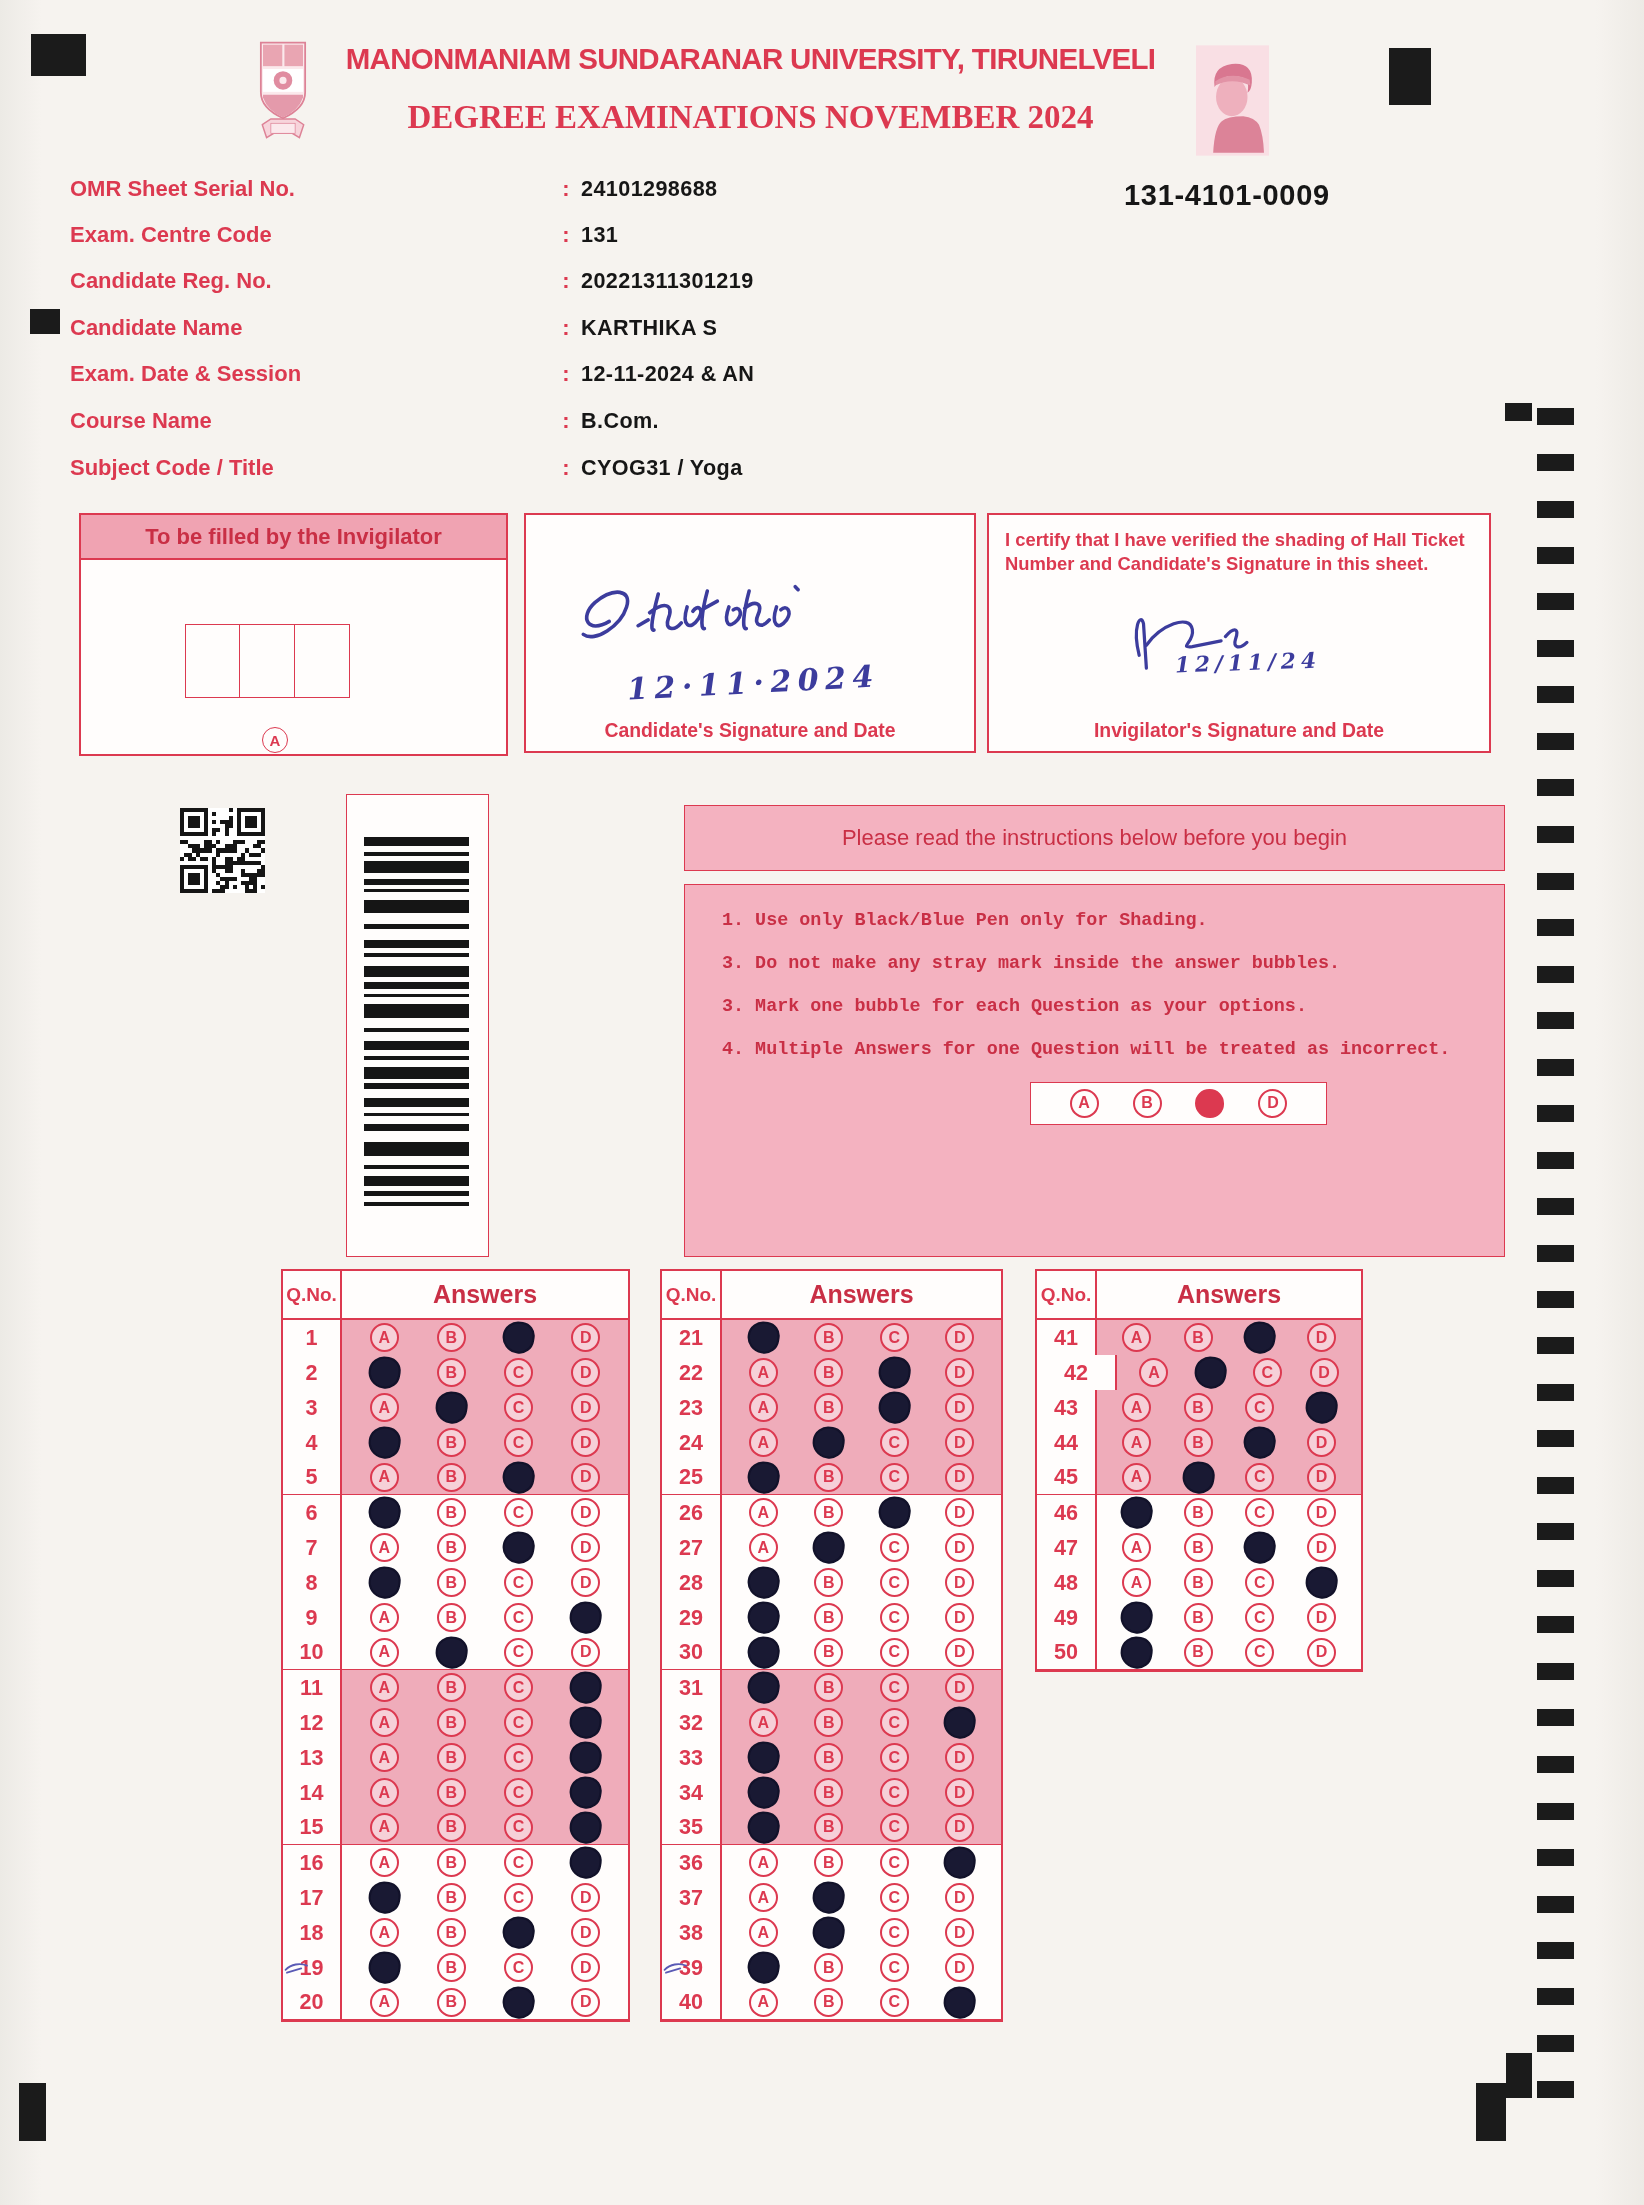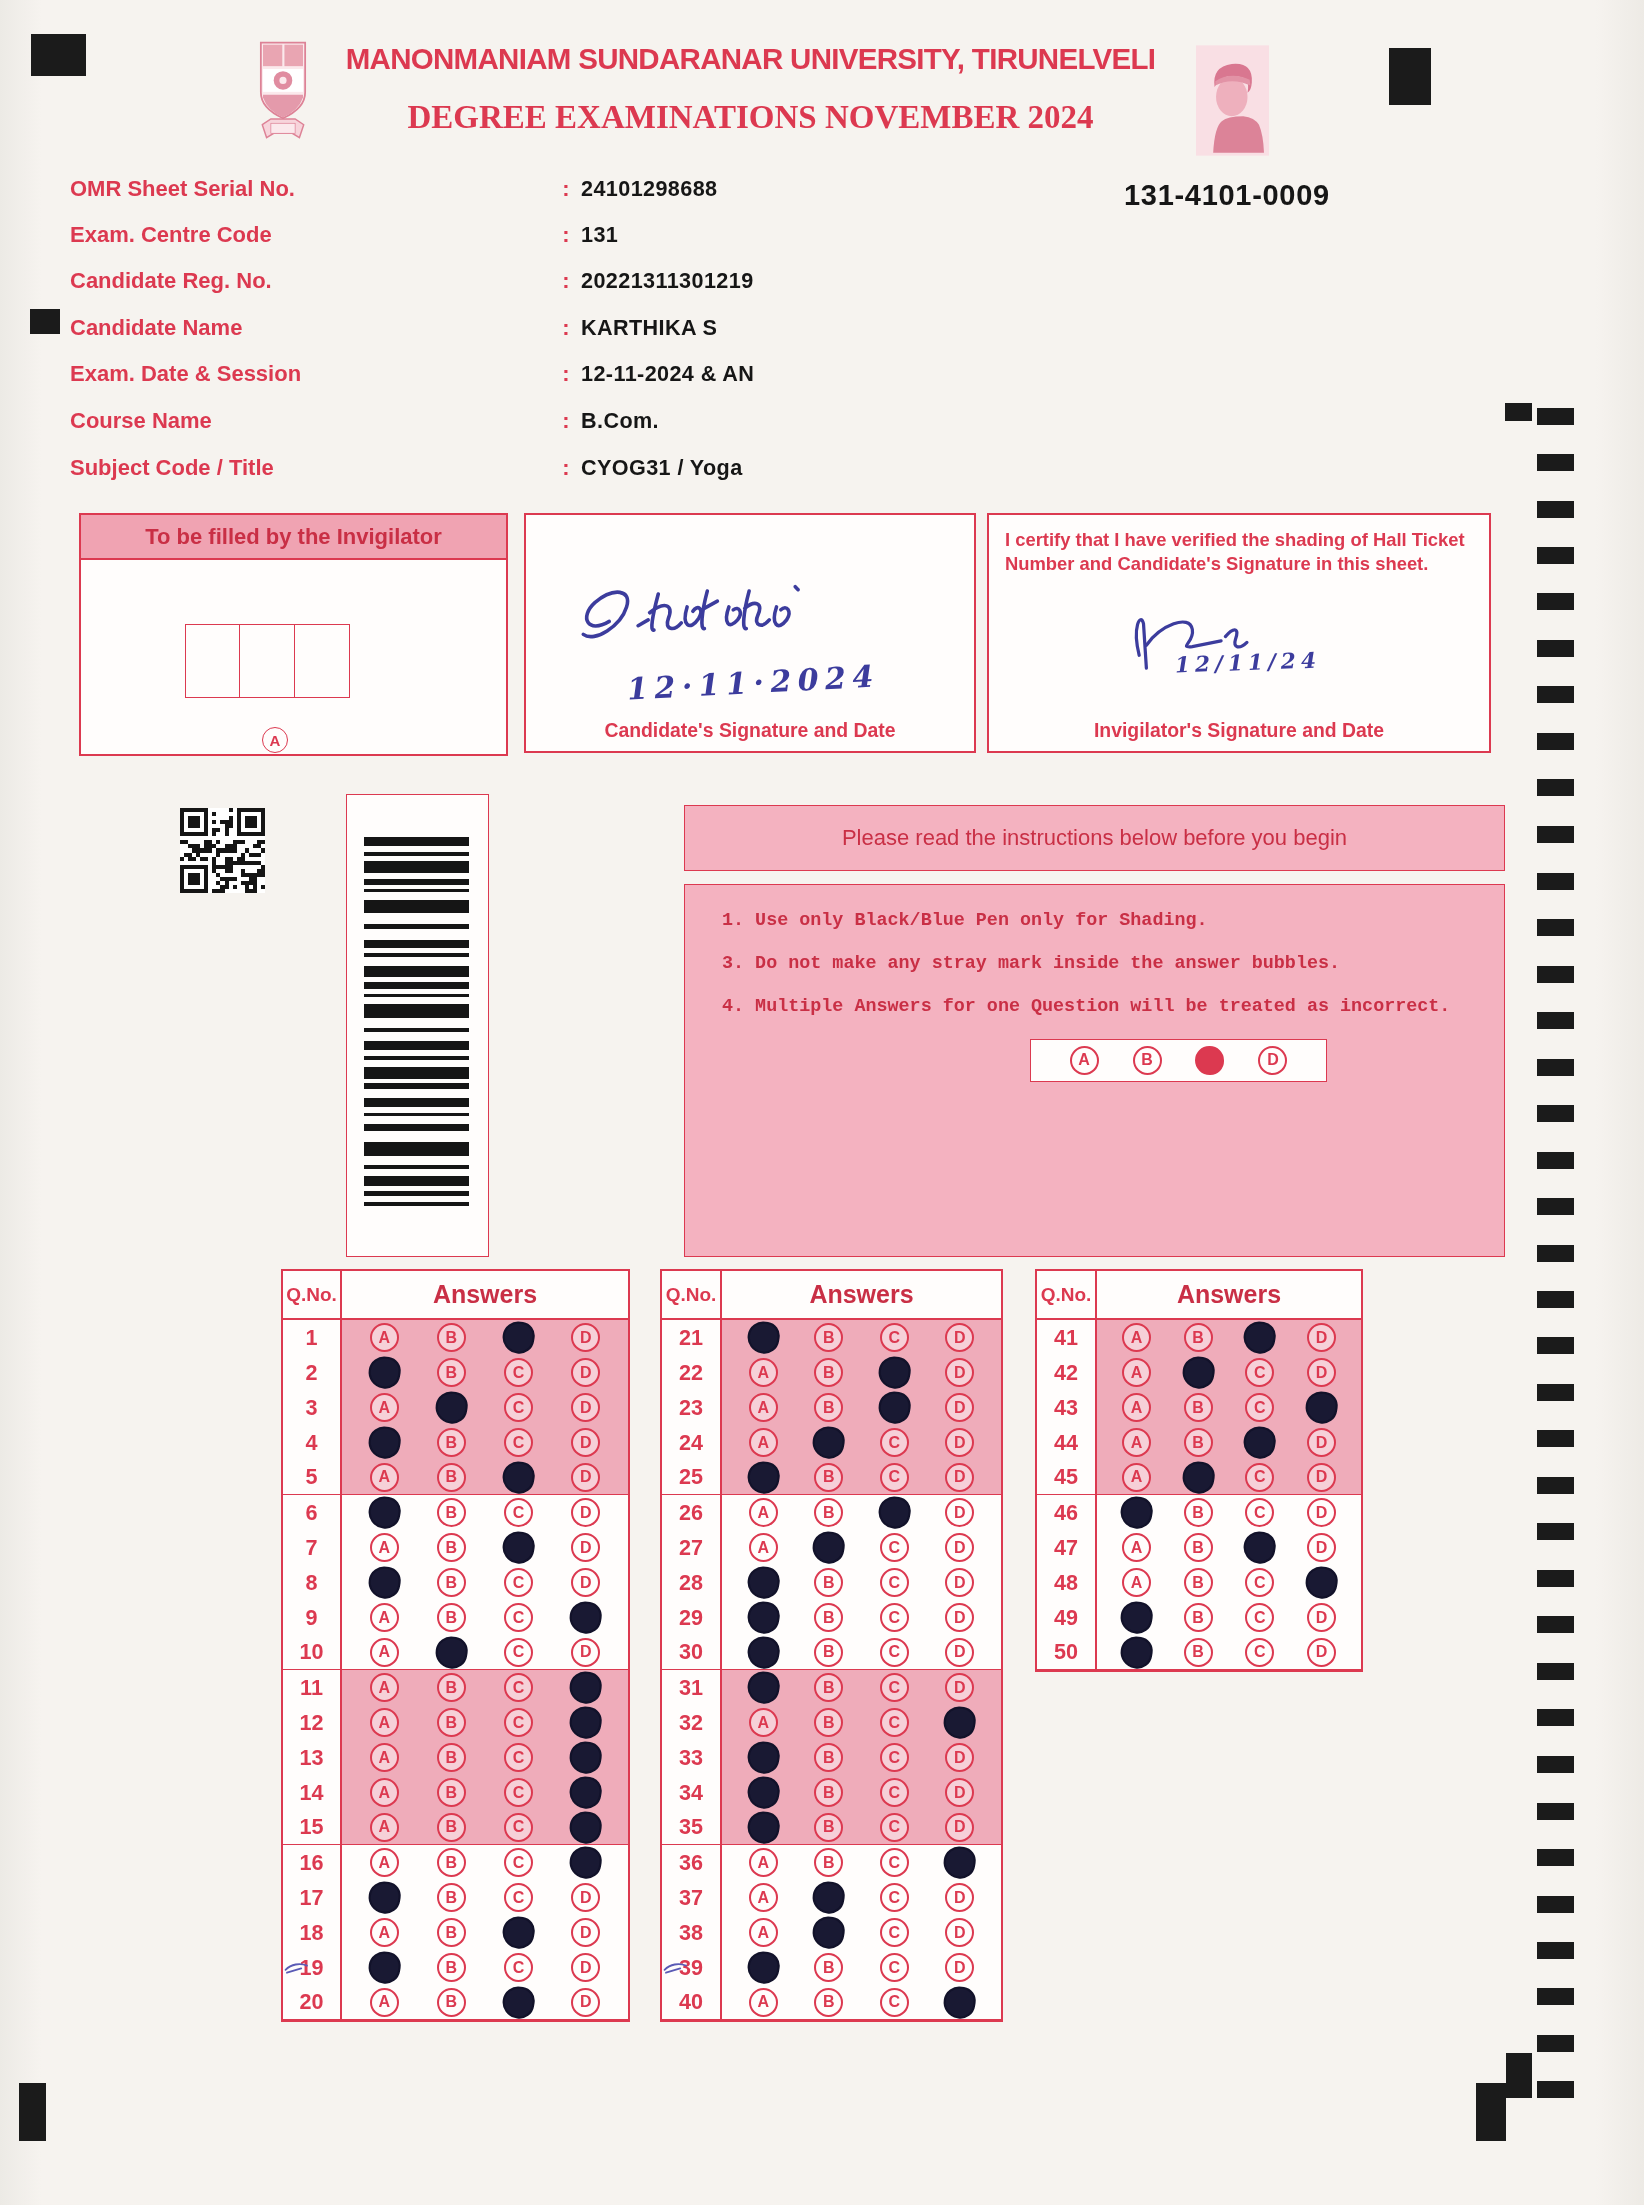--- a/index.html
+++ b/index.html
@@ -388,20 +388,21 @@
     <div class="bcbar" style="top: 407px; height: 3.6px;"></div>
   </div>
 
 <div class="abs instr-head">
   <span>Please read the instructions below before you begin</span>
 </div>
 <div class="abs instr-body">
   <div id="instr-items">
       <div class="instr-item">1. Use only Black/Blue Pen only for Shading.</div>
       <div class="instr-item">3. Do not make any stray mark inside the answer bubbles.</div>
+      <div class="instr-item">3. Mark one bubble for each Question as your options.</div>
       <div class="instr-item">4. Multiple Answers for one Question will be treated as incorrect.</div>
     </div>
   <div class="eg-box" id="eg-box">
       <span class="bub">A</span>
       <span class="bub">B</span>
       <span class="bub redfill">C</span>
       <span class="bub">D</span>
     </div>
 </div>
 
@@ -790,21 +791,21 @@
       <div class="grow pink">
         <div class="gq" style="width: 60px;">41</div>
         <div class="ga">
           <span class="bub">A</span>
           <span class="bub">B</span>
           <span class="bub filled">C</span>
           <span class="bub">D</span>
         </div>
       </div>
       <div class="grow pink">
-        <div class="gq" style="width: 60px;">42</div>
+        <div class="gq" style="width: 80px;">42</div>
         <div class="ga">
           <span class="bub">A</span>
           <span class="bub filled">B</span>
           <span class="bub">C</span>
           <span class="bub">D</span>
         </div>
       </div>
       <div class="grow pink">
         <div class="gq" style="width: 60px;">43</div>
         <div class="ga">

